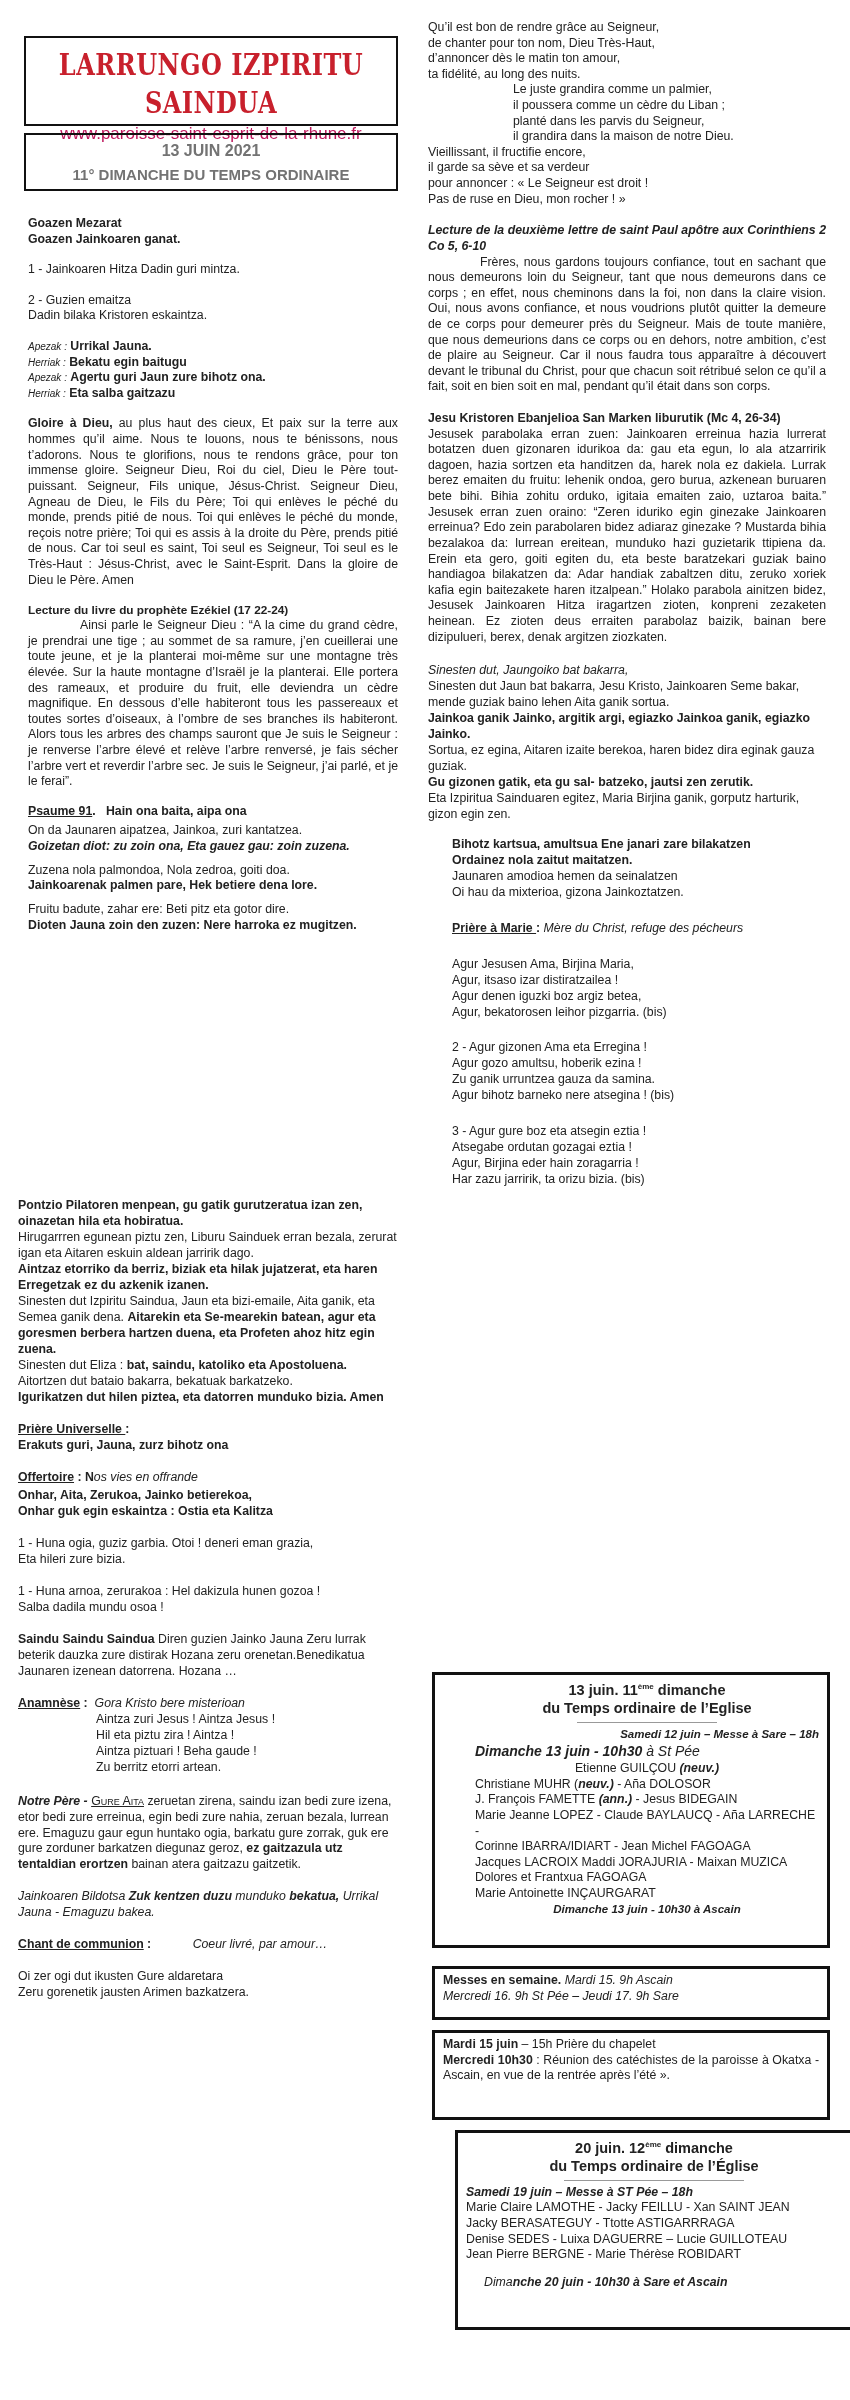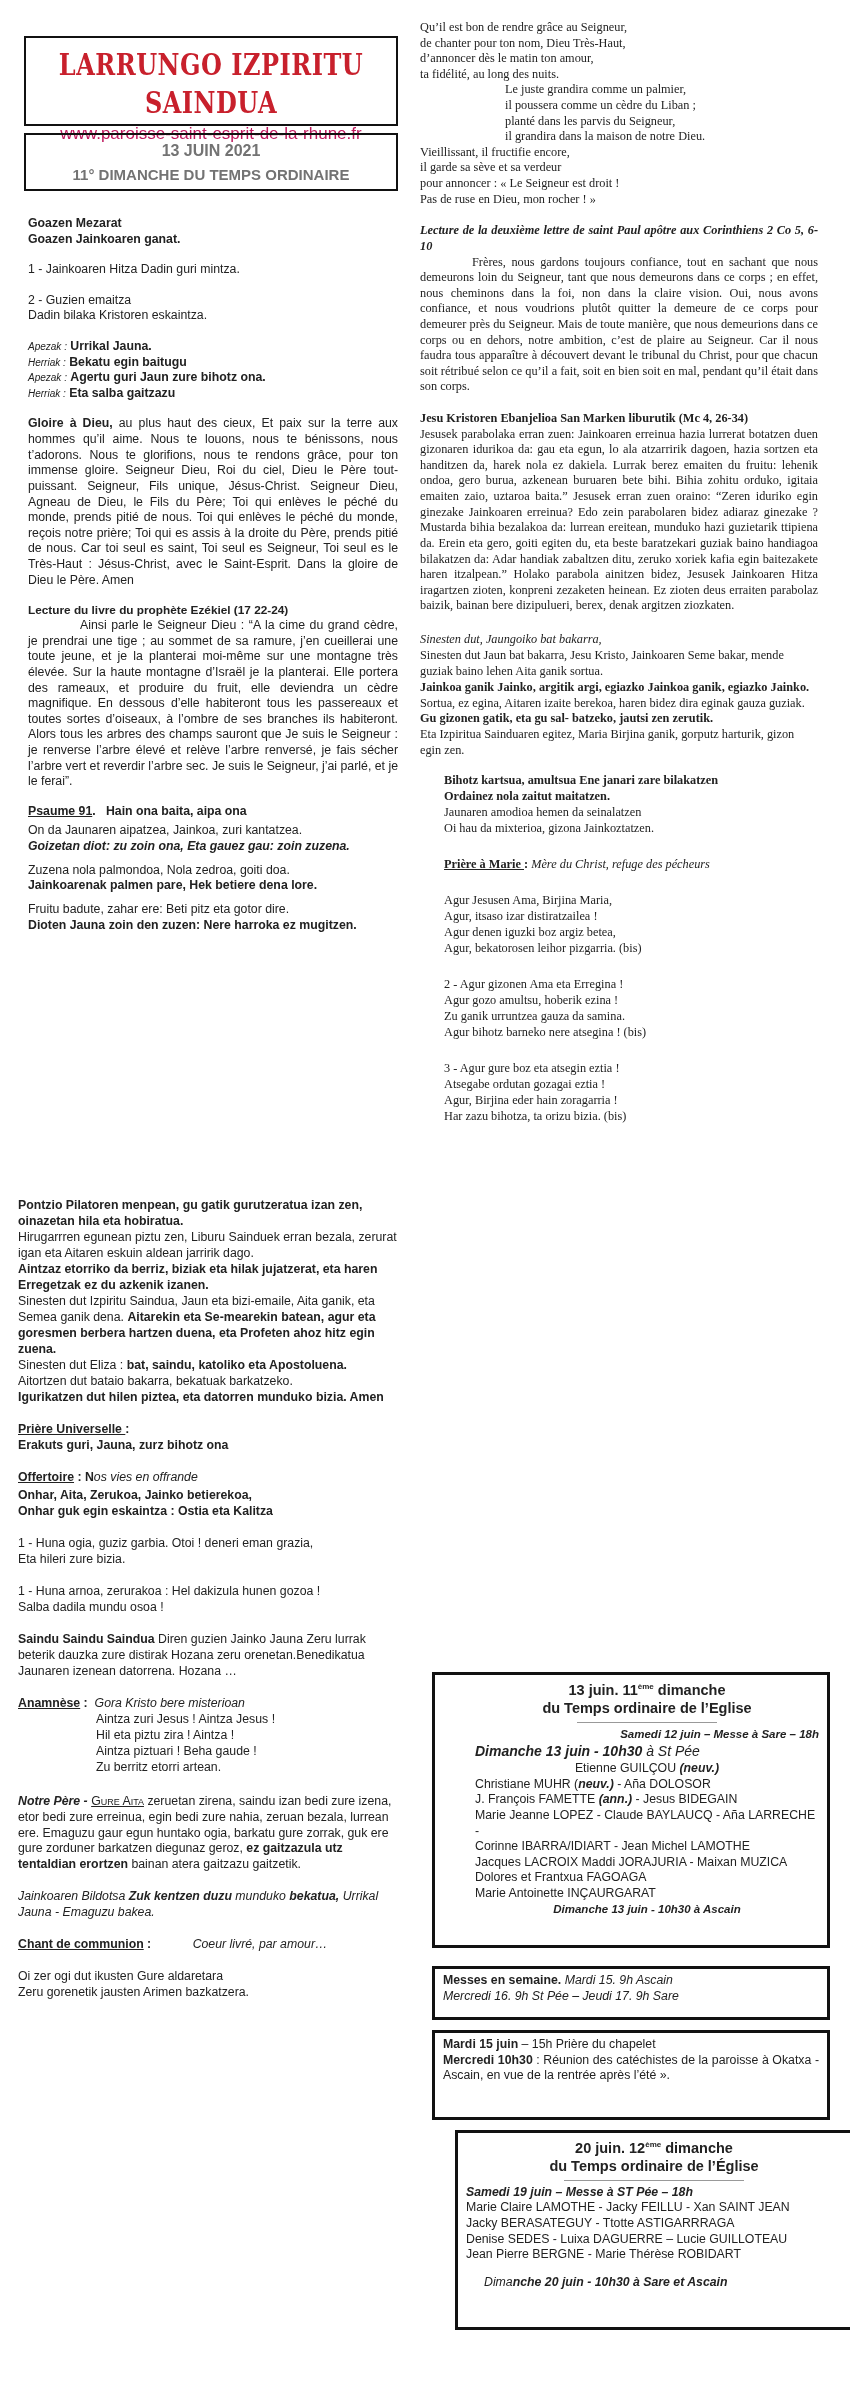--- a/index.html
+++ b/index.html
@@ -104,21 +104,21 @@
 
     <p style="margin-top:16px" class="i"><span>Jainkoaren Bildotsa </span><span class="b">Zuk kentzen duzu</span><span> munduko </span><span class="b">bekatua,</span><span>  Urrikal Jauna  -  Emaguzu bakea.</span></p>
 
     <p style="margin-top:16px"><span class="b u">Chant de communion</span><span class="b"> : </span><span style="display:inline-block;width:38px"></span><span class="i">Coeur livré, par amour…</span></p>
     <p style="margin-top:16px">Oi zer ogi dut ikusten Gure aldaretara</p>
     <p>Zeru gorenetik jausten Arimen bazkatzera.</p>
   </div>
 </div>
 
 <div class="col" id="right">
-  <div style="position:absolute; top:20px; left:0; width:398px;font-family:Liberation Serif, serif;">
+  <div style="position:absolute; top:20px; left:8px; width:398px;">
     <div>
       <p>Qu’il est bon de rendre grâce au Seigneur,</p>
       <p>de chanter pour ton nom, Dieu Très-Haut,</p>
       <p>d’annoncer dès le matin ton amour,</p>
       <p>ta fidélité, au long des nuits.</p>
       <div style="padding-left:85px">
         <p>Le juste grandira comme un palmier,</p>
         <p>il poussera comme un cèdre du Liban ;</p>
         <p>planté dans les parvis du Seigneur,</p>
         <p>il grandira dans la maison de notre Dieu.</p>
@@ -159,37 +159,37 @@
       <div style="margin-top:20px">
         <p>2 - Agur gizonen Ama eta Erregina !</p>
         <p>Agur gozo amultsu, hoberik ezina !</p>
         <p>Zu ganik urruntzea gauza da samina.</p>
         <p>Agur bihotz barneko nere atsegina !  (bis)</p>
       </div>
       <div style="margin-top:20px">
         <p>3 - Agur gure boz eta atsegin eztia !</p>
         <p>Atsegabe ordutan gozagai eztia !</p>
         <p>Agur, Birjina eder hain zoragarria !</p>
-        <p>Har zazu bihotza, ta orizu bizia. (bis)</p>
+        <p>Har zazu jarririk, ta orizu bizia. (bis)</p>
       </div>
     </div>
   </div>
 </div>
 
 <div class="box" style="left:432px; top:1672px; width:398px; height:276px;padding-left:40px;">
   <p class="b center" style="font-size:14.5px; margin-top:2px"><span>13 juin. 11</span><sup>ème</sup><span> dimanche</span></p>
   <p class="b center" style="font-size:14.5px">du Temps ordinaire de l’Eglise</p>
   <div class="sep"></div>
   <p class="b i right" style="font-size:11.5px">Samedi 12 juin – Messe à Sare – 18h</p>
   <p style="font-size:14px; margin-top:2px"><span class="b i">Dimanche 13 juin - 10h30</span><span class="i"> à St Pée</span></p>
   <p class="center"><span>Etienne GUILÇOU </span><span class="b i">(neuv.)</span></p>
   <p><span>Christiane MUHR (</span><span class="b i">neuv.)</span><span> - Aña DOLOSOR</span></p>
   <p><span>J. François FAMETTE </span><span class="b i">(ann.)</span><span>  - Jesus BIDEGAIN</span></p>
   <p>Marie Jeanne LOPEZ - Claude BAYLAUCQ - Aña LARRECHE -</p>
-  <p>Corinne IBARRA/IDIART - Jean Michel LAMOTHE</p>
+  <p>Corinne IBARRA/IDIART - Jean Michel FAGOAGA</p>
   <p>Jacques LACROIX Maddi JORAJURIA - Maixan MUZICA</p>
   <p>Dolores et Frantxua FAGOAGA</p>
   <p>Marie Antoinette INÇAURGARAT</p>
   <p class="b i center" style="font-size:11.5px">Dimanche 13 juin - 10h30 à Ascain</p>
 </div>
 
 <div class="box" style="left:432px; top:1966px; width:398px; height:54px;">
   <p><span class="b">Messes en semaine.</span><span class="i"> Mardi 15. 9h Ascain</span></p>
   <p class="i">Mercredi 16. 9h St Pée – Jeudi 17. 9h Sare</p>
 </div>

